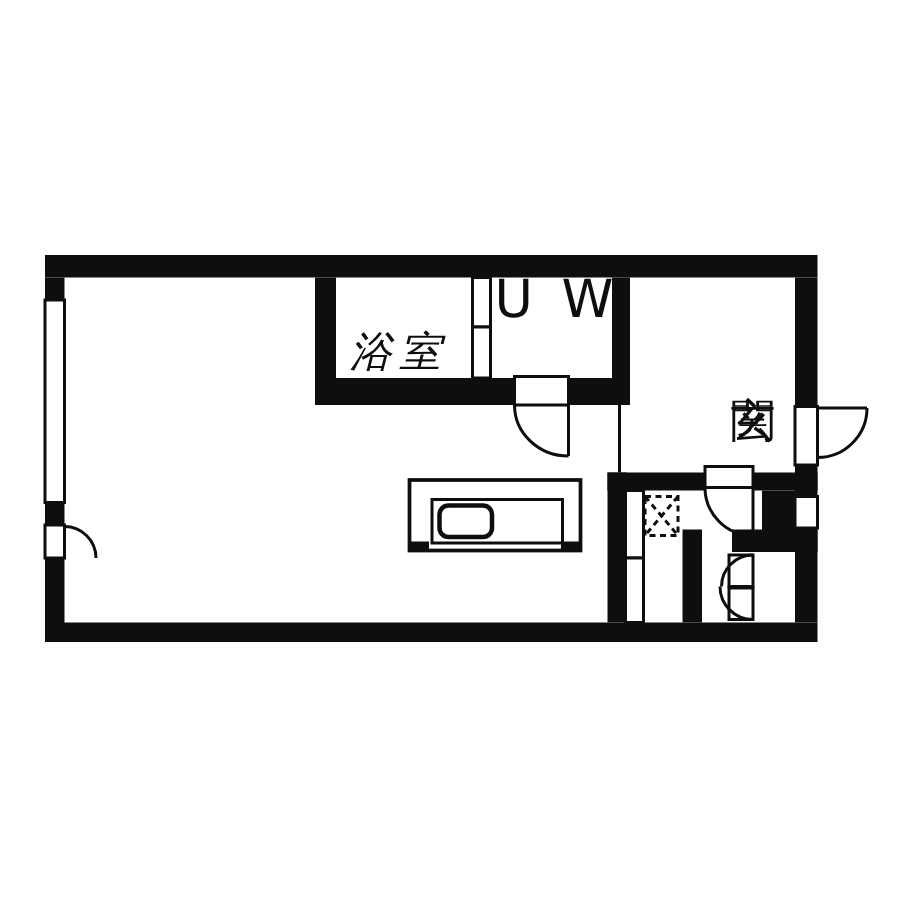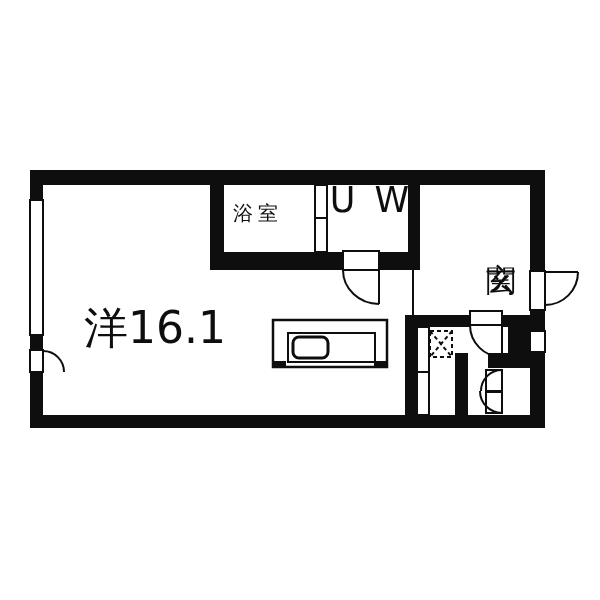--- a/index.html
+++ b/index.html
@@ -3,21 +3,21 @@
 <meta charset="utf-8">
 <style>
   html,body{margin:0;padding:0;background:#ffffff;}
   #canvas{
     position:relative;width:600px;height:600px;background:#ffffff;overflow:hidden;
     font-family:"DejaVu Sans","Liberation Sans",sans-serif;
   }
   #plan-svg{position:absolute;left:0;top:0;}
   .label{position:absolute;color:#0e0e0e;white-space:nowrap;}
   .label-living{left:84px;top:299px;font-size:44px;letter-spacing:0px;}
-  .label-bath{left:233px;top:200px;font-size:20px;letter-spacing:5px;}
+  .label-bath{left:233px;top:216px;font-size:28px;letter-spacing:5px;font-style:italic;}
   .label-utwc{left:325px;top:183px;width:88px;text-align:right;font-size:35px;line-height:34px;letter-spacing:4px;}
   .label-genkan{left:480px;top:239px;font-size:30px;letter-spacing:4px;writing-mode:vertical-rl;}
 </style>
 </head>
 <body>
 
 <div id="canvas">
 
   <svg id="plan-svg" width="600" height="600" viewBox="0 0 600 600">
 
@@ -78,20 +78,19 @@
       <rect x="293" y="337" width="35" height="21" rx="6" fill="#ffffff" stroke="#0e0e0e" stroke-width="3"></rect>
     </g>
 
     <g fill="none" stroke="#0e0e0e" stroke-width="2" stroke-dasharray="4,3">
       <rect x="430" y="331" width="22" height="26"></rect>
       <path d="M430,331 L452,357"></path>
       <path d="M452,331 L430,357"></path>
     </g>
   </svg>
 
-  <div class="label label-living">洋16.1</div>
   <div class="label label-bath">浴室</div>
   <div class="label label-utwc">
     <div>U W</div>
   </div>
   <div class="label label-genkan">玄関</div>
 
 </div>
 
 </body></html>

